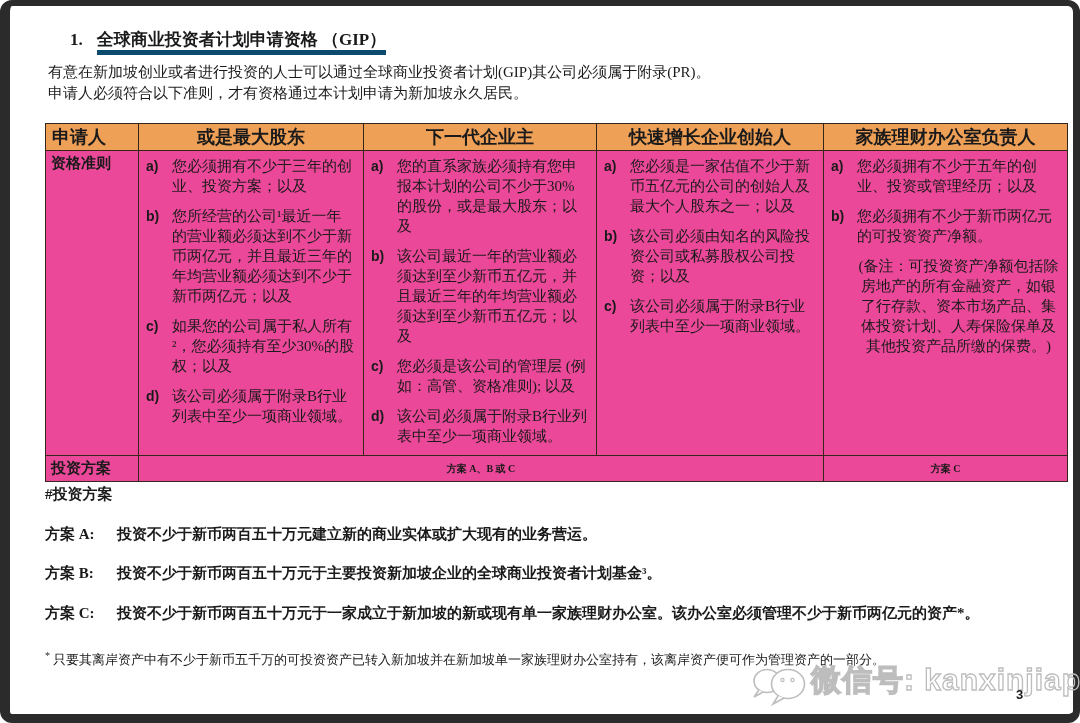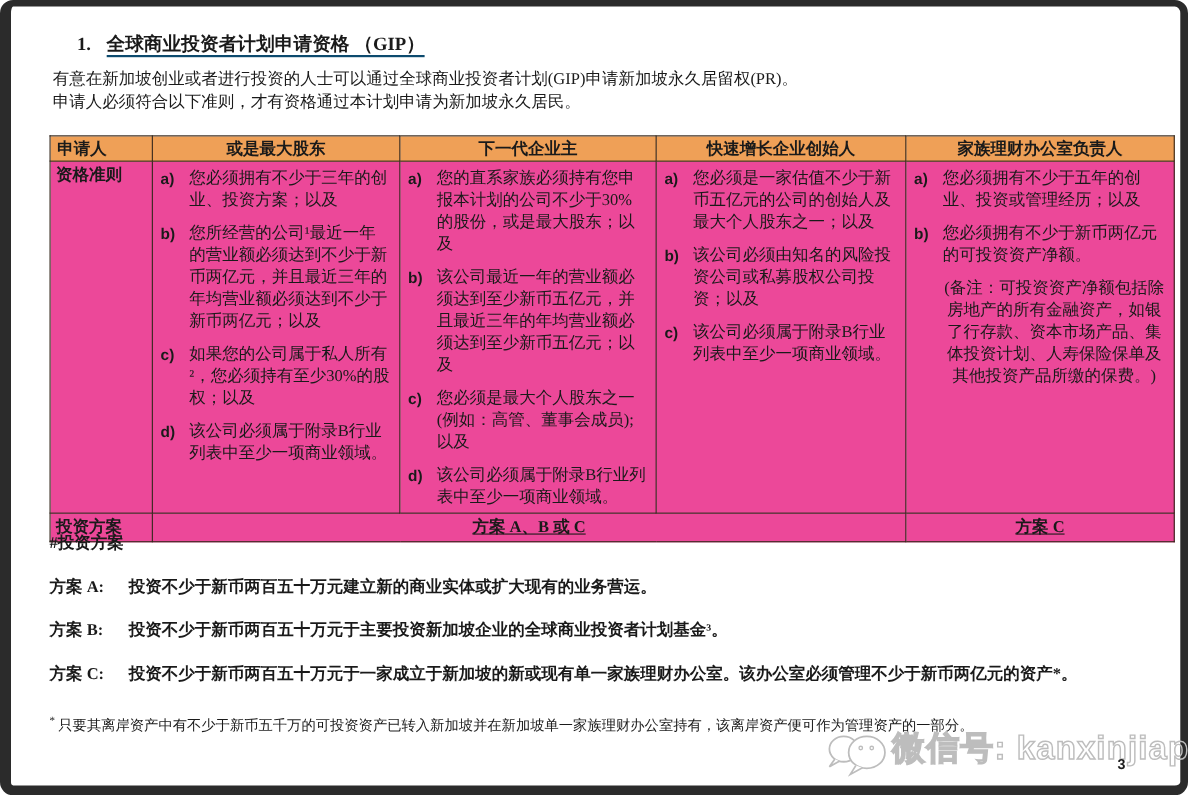--- a/index.html
+++ b/index.html
@@ -12,50 +12,50 @@
   .frame {
     position:absolute; inset:0;
     border-style:solid; border-color:#2b2b2b;
     border-width:6px 7px 9px 10px;
     border-radius:12px;
     background:#ffffff;
   }
   
   .title { position:absolute; top:22px; left:60px; font-size:17px; font-weight:bold; white-space:nowrap; }
   .title-num { margin-right:14px; }
-  .title-text { border-bottom:2px solid #0c4a6e; padding-bottom:1px; }
+  .title-text { border-bottom:5px solid #0c4a6e; padding-bottom:1px; }
   
   .intro { position:absolute; top:56px; left:38px; font-size:15px; line-height:21px; white-space:nowrap; }
   
   table.gip {
     position:absolute; top:117px; left:35px;
     width:1022px; border-collapse:collapse; table-layout:fixed;
   }
   table.gip th, table.gip td {
     border:1px solid #33261a;
   }
   table.gip tr.hdr th {
     background:#EFA057; height:23px;
-    font-size:15px; font-weight:bold; text-align:center; padding:1px 4px;
+    font-size:18px; font-weight:bold; text-align:center; padding:1px 4px;
   }
   table.gip tr.hdr th.first { text-align:left; padding-left:6px; }
   table.gip td { background:#ec4899; vertical-align:top; }
   td.lbl { font-size:15px; font-weight:bold; padding:3px 5px; }
   td.cell { padding:5px 7px 4px 7px; font-size:15px; line-height:20px; height:305px; }
   .item { display:flex; margin-bottom:10px; }
   .item:last-child { margin-bottom:0; }
   .mk {
     flex:0 0 26px; width:26px;
     font-family:"Liberation Sans","DejaVu Sans",sans-serif;
     font-weight:bold; font-size:14px;
   }
   .tx { flex:1; }
   .note { margin:10px 0 0 26px;text-align:center; }
   tr.planrow td { height:24px; vertical-align:middle; }
-  tr.planrow td.ctr { text-align:center; font-size:15px; font-weight:600;text-decoration:underline; }
+  tr.planrow td.ctr { text-align:center; font-size:10px; font-weight:600; }
   
   .plans { position:absolute; top:479px; left:35px; font-size:15px; font-weight:bold; line-height:19.5px; white-space:nowrap; }
   .plan-line { display:flex;margin-top:20px; }
   .pl { flex:0 0 72px; }
   
   .fnblock { position:absolute; top:566px; left:35px; font-size:13px; line-height:18px; white-space:nowrap; }
   .fnsep { width:193px; border-top:1.5px solid #111; margin-bottom:6px; }
   .fn sup, .fnstar sup { font-size:10px; margin-right:3px; }
   .fnstar { position:absolute; top:644px; left:35px; font-size:13px; white-space:nowrap; }
   
@@ -76,21 +76,21 @@
 </head>
 <body>
 
 <div class="frame">
 
   <div class="title">
     <span class="title-num">1.</span><span class="title-text">全球商业投资者计划申请资格 （GIP）</span>
   </div>
 
   <div class="intro">
-    <div>有意在新加坡创业或者进行投资的人士可以通过全球商业投资者计划(GIP)申请新加坡永久居留权(PR)。</div>
+    <div>有意在新加坡创业或者进行投资的人士可以通过全球商业投资者计划(GIP)其公司必须属于附录(PR)。</div>
     <div>申请人必须符合以下准则，才有资格通过本计划申请为新加坡永久居民。</div>
   </div>
 
   <table class="gip">
     <colgroup>
       <col style="width:93px">
         <col style="width:225px">
         <col style="width:233px">
         <col style="width:227px">
         <col style="width:244px">
@@ -127,21 +127,21 @@
         <div class="item">
               <span class="mk">a)</span>
               <span class="tx">您的直系家族必须持有您申报本计划的公司不少于30%的股份，或是最大股东；以及</span>
             </div>
         <div class="item">
               <span class="mk">b)</span>
               <span class="tx">该公司最近一年的营业额必须达到至少新币五亿元，并且最近三年的年均营业额必须达到至少新币五亿元；以及</span>
             </div>
         <div class="item">
               <span class="mk">c)</span>
-              <span class="tx">您必须是最大个人股东之一 (例如：高管、董事会成员); 以及</span>
+              <span class="tx">您必须是该公司的管理层 (例如：高管、资格准则); 以及</span>
             </div>
         <div class="item">
               <span class="mk">d)</span>
               <span class="tx">该公司必须属于附录B行业列表中至少一项商业领域。</span>
             </div>
       </td>
       <td class="cell">
         <div class="item">
               <span class="mk">a)</span>
               <span class="tx">您必须是一家估值不少于新币五亿元的公司的创始人及最大个人股东之一；以及</span>

